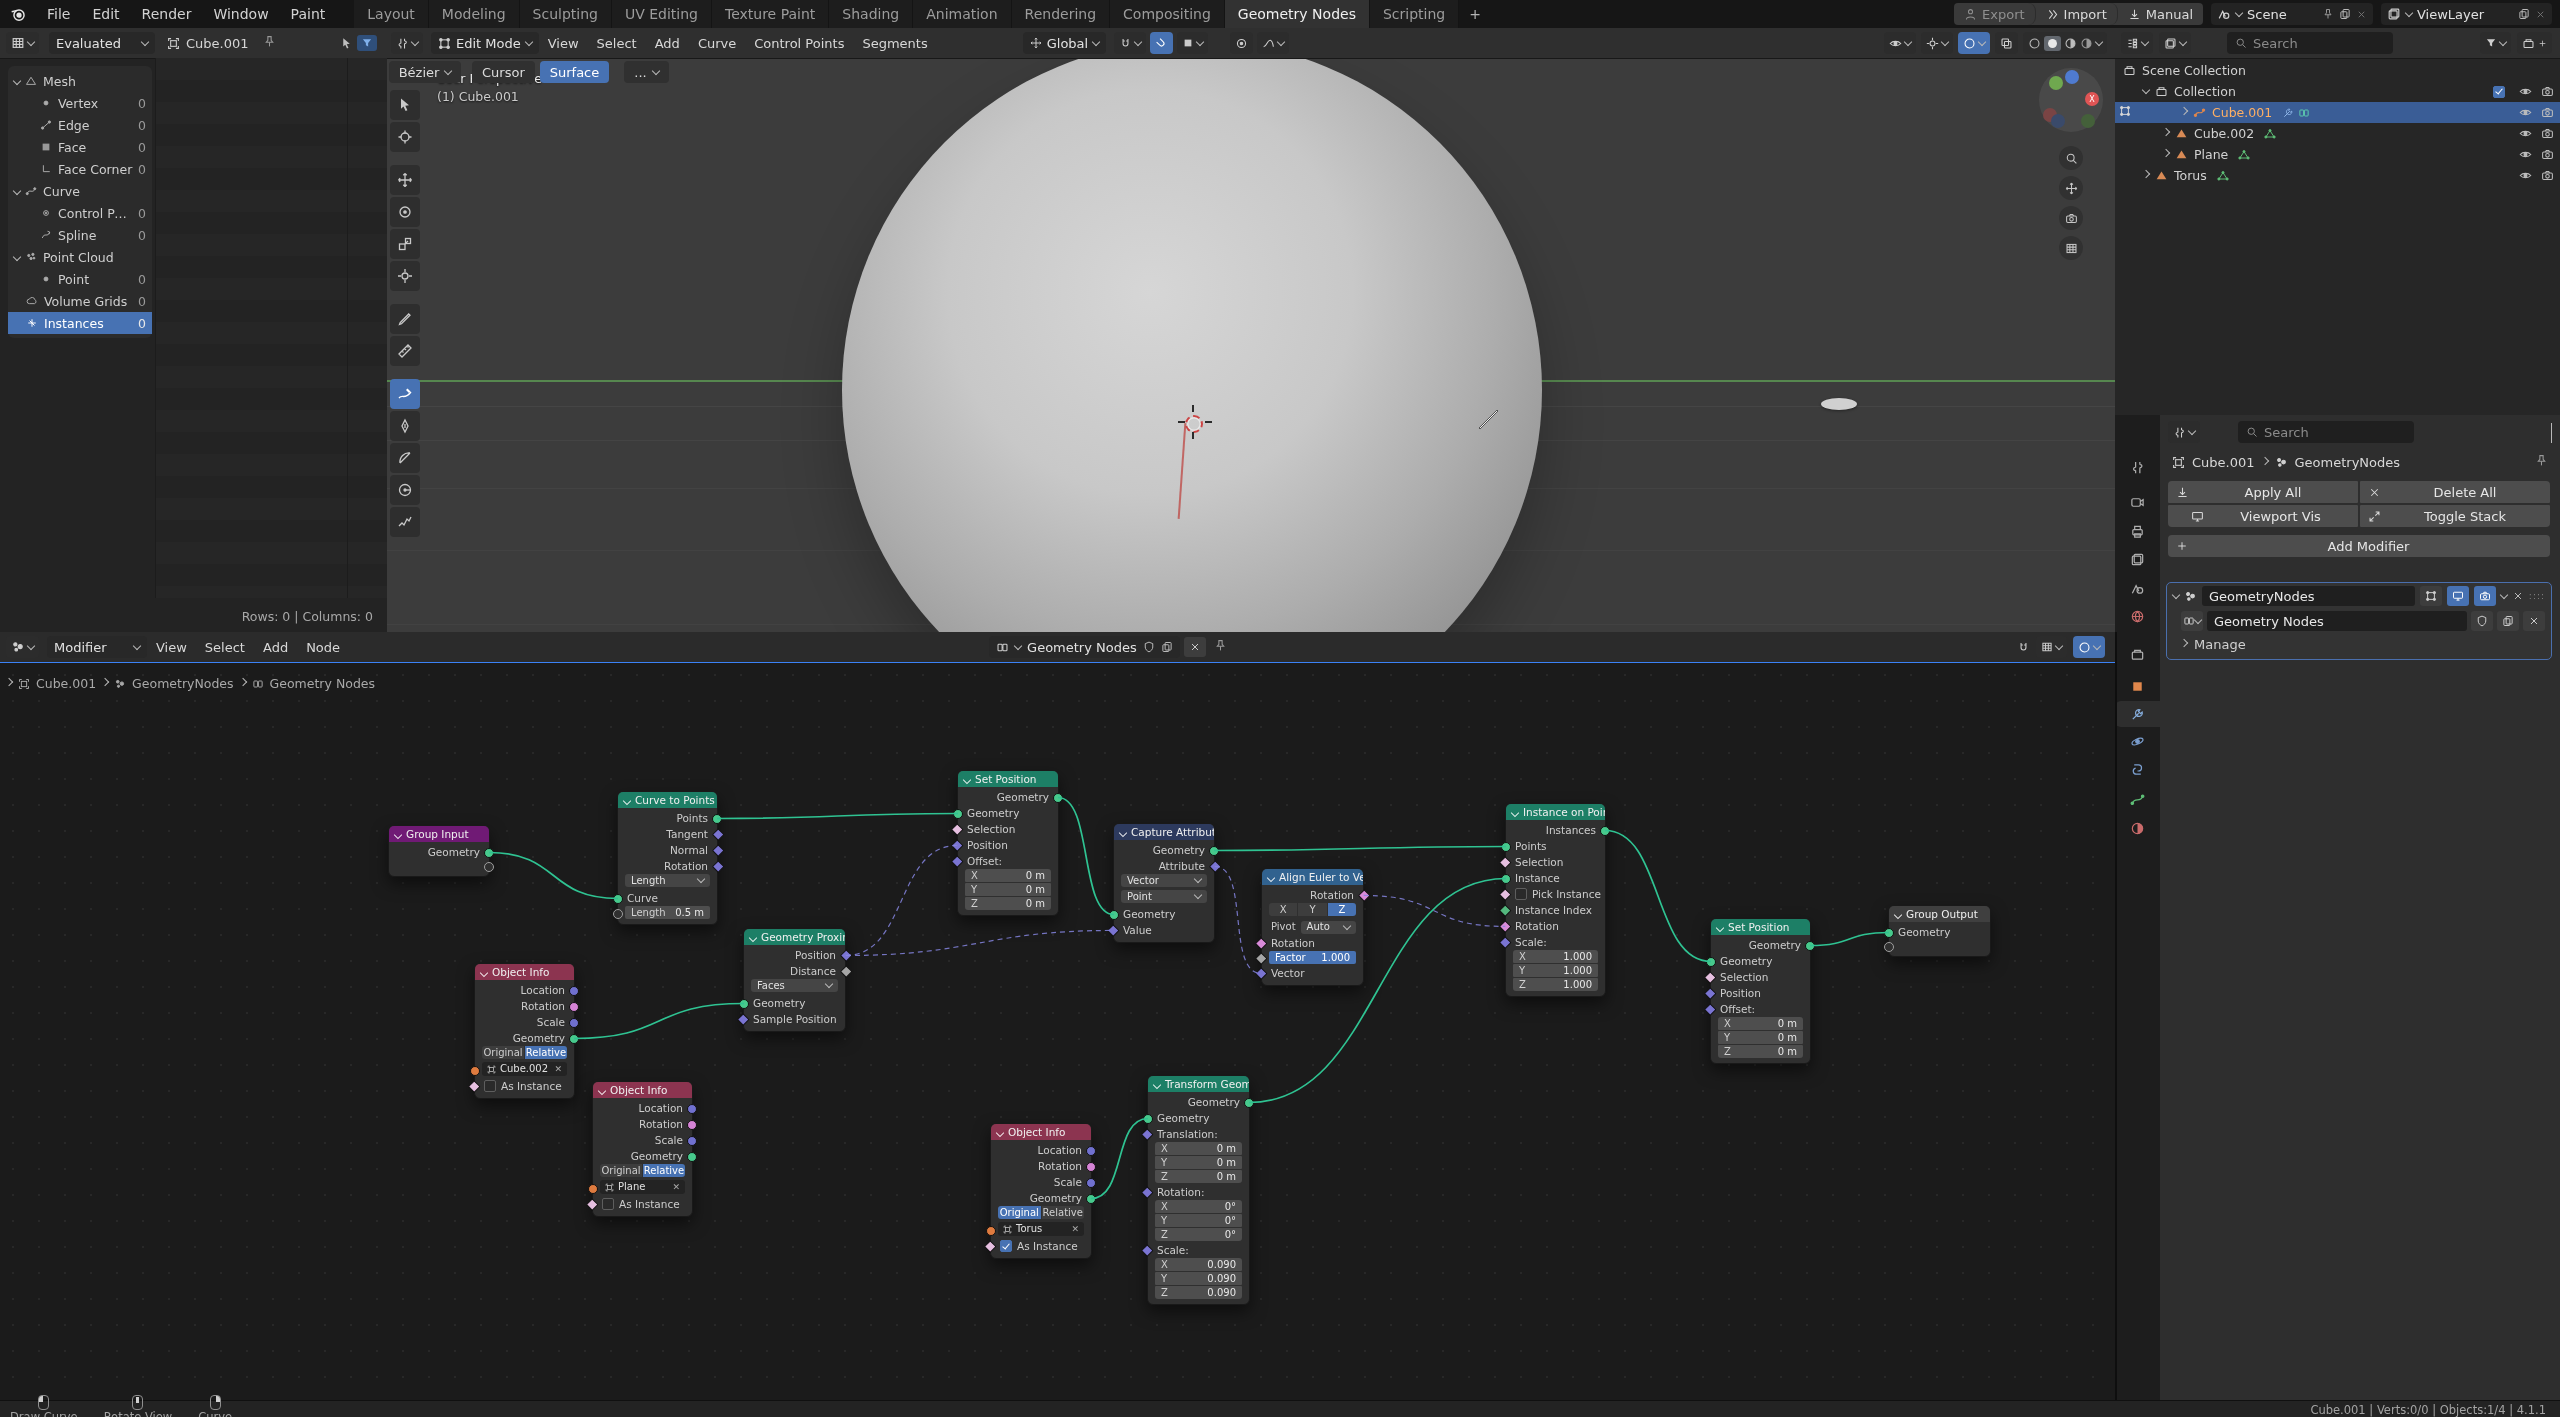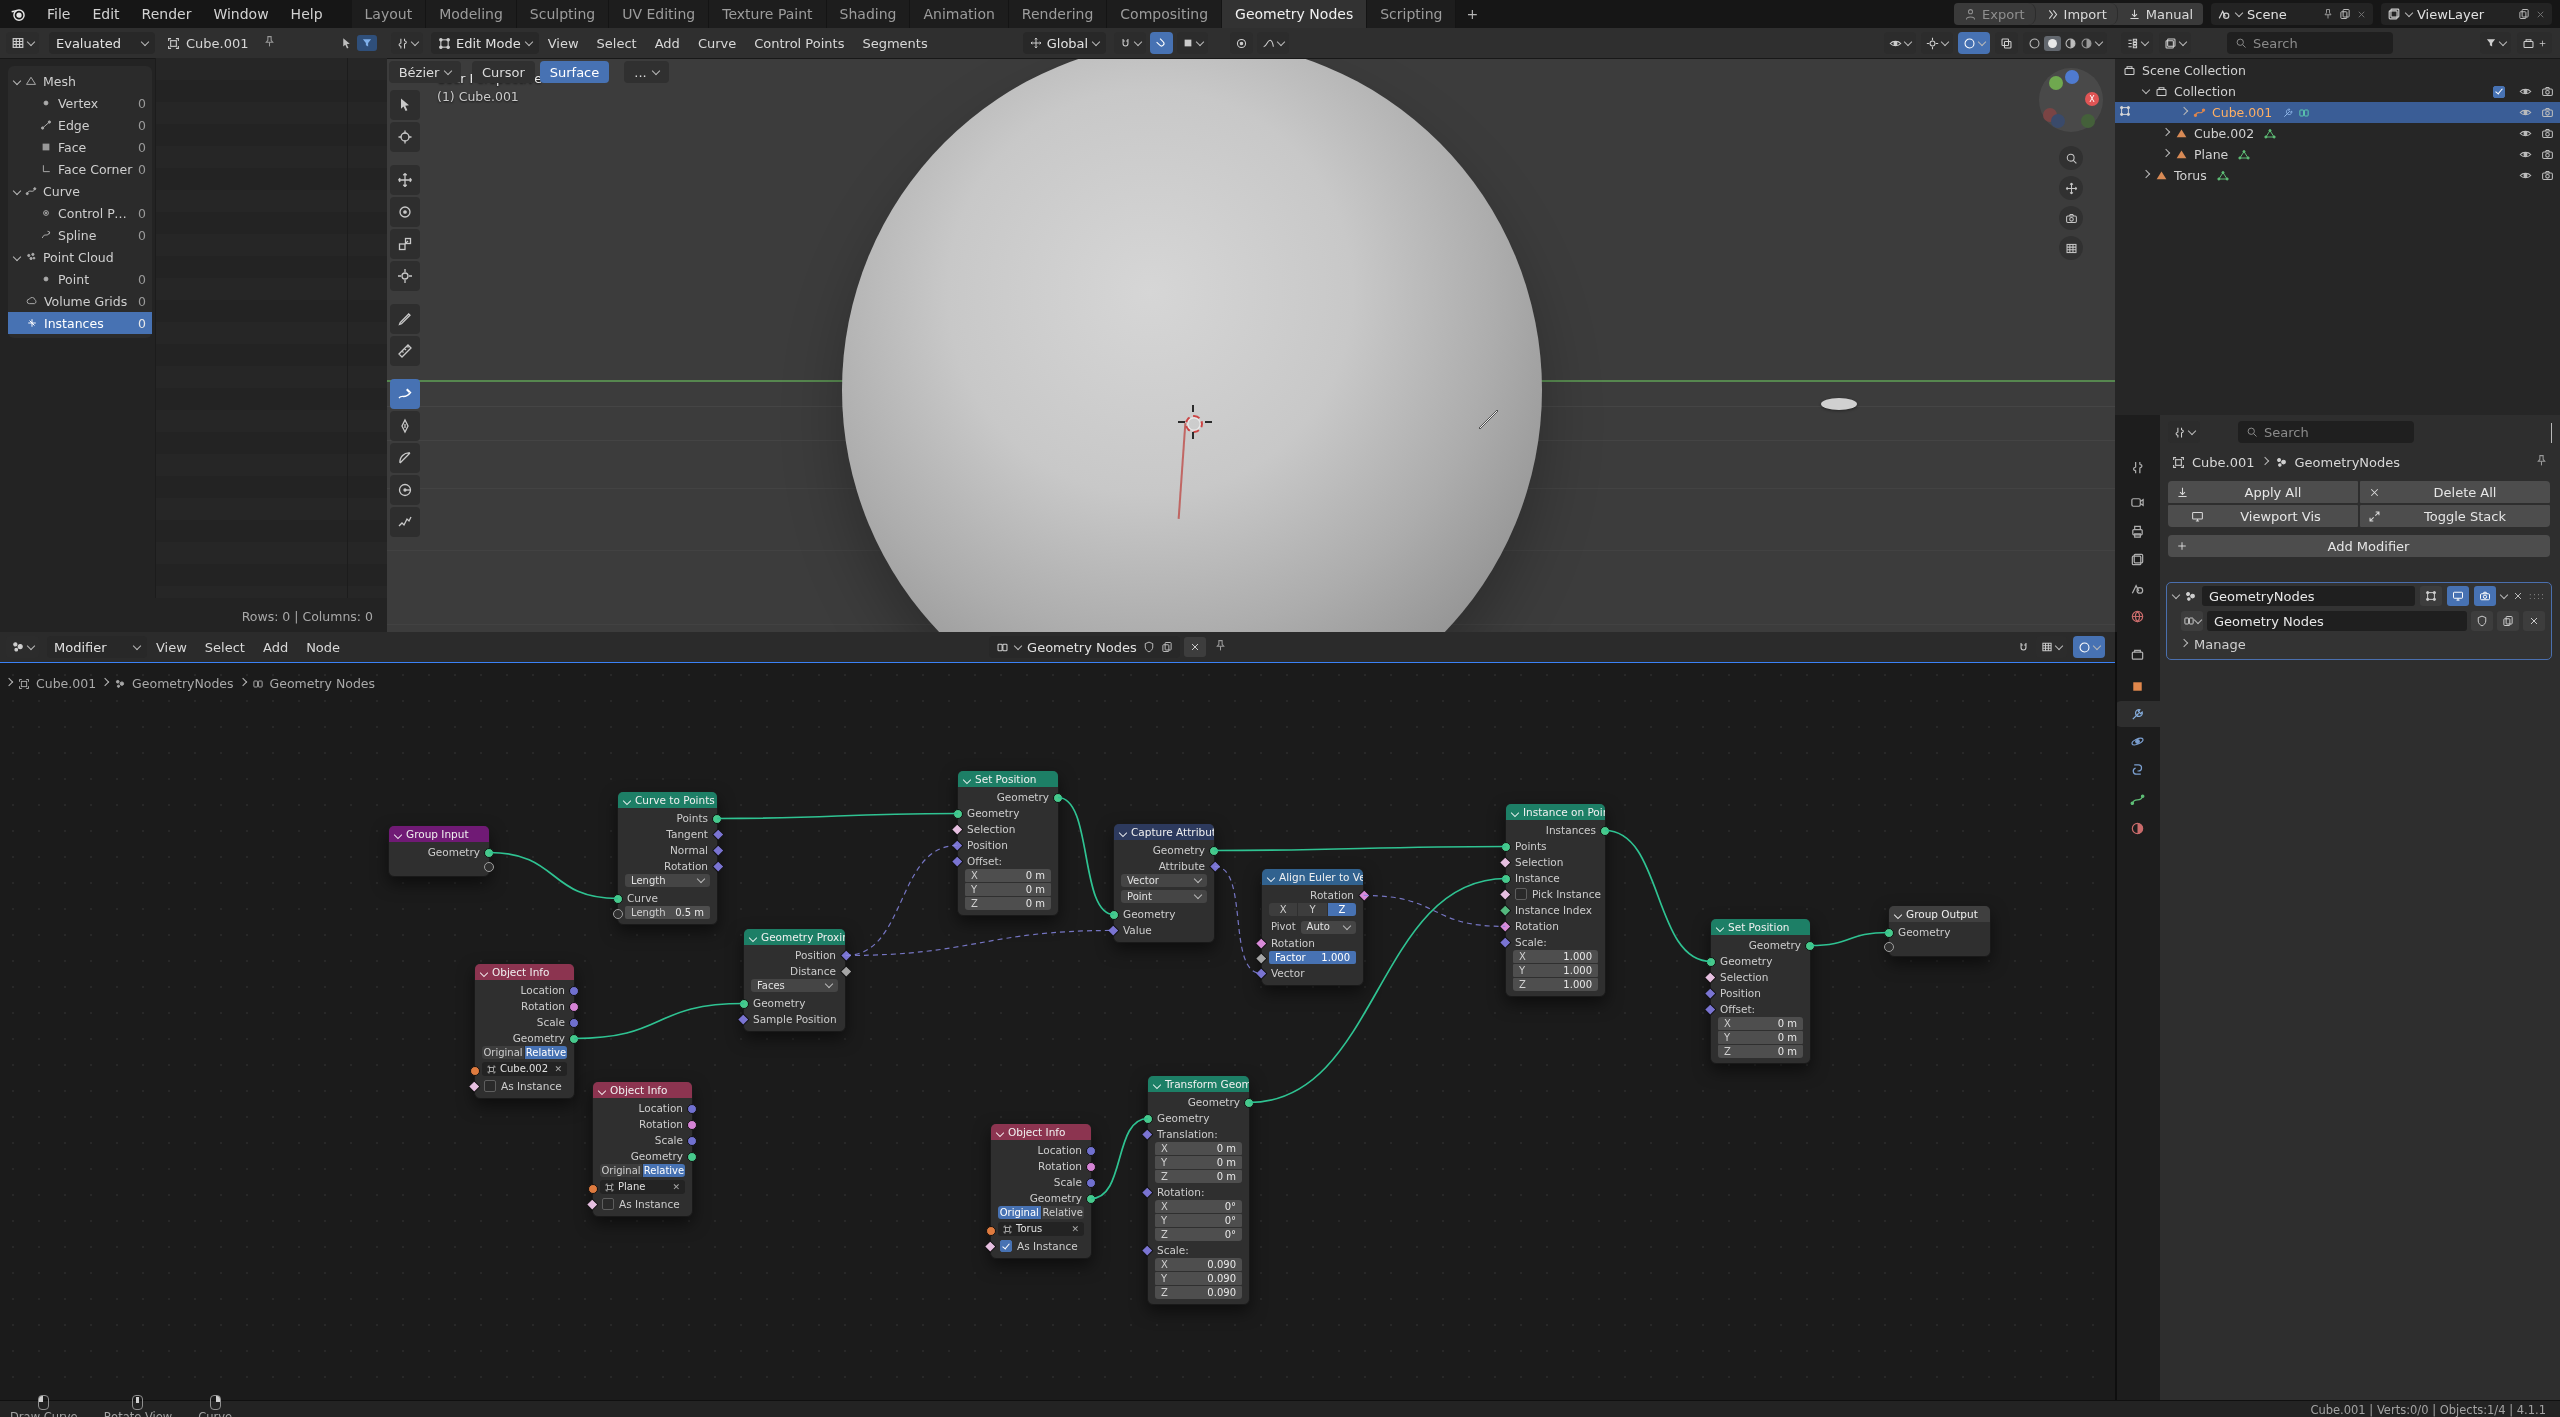--- a/index.html
+++ b/index.html
@@ -116,21 +116,21 @@
         <svg width="18" height="18" viewBox="0 0 16 16" fill="none" stroke="#e7e7e7" stroke-width="1.3" style="color:#e7e7e7">
           <circle cx="8" cy="9" r="4.5"></circle>
           <circle cx="8" cy="9" r="1.7" fill="currentColor"></circle>
           <path d="M1.5 6 L6.5 4.8"></path>
         </svg>
       </span>
       <div class="menu-item">File</div>
       <div class="menu-item">Edit</div>
       <div class="menu-item">Render</div>
       <div class="menu-item">Window</div>
-      <div class="menu-item">Help</div>
+      <div class="menu-item">Paint</div>
       <div class="ws-tabs">
         <div class="ws-tab">Layout</div>
         <div class="ws-tab">Modeling</div>
         <div class="ws-tab">Sculpting</div>
         <div class="ws-tab">UV Editing</div>
         <div class="ws-tab">Texture Paint</div>
         <div class="ws-tab">Shading</div>
         <div class="ws-tab">Animation</div>
         <div class="ws-tab">Rendering</div>
         <div class="ws-tab">Compositing</div>

